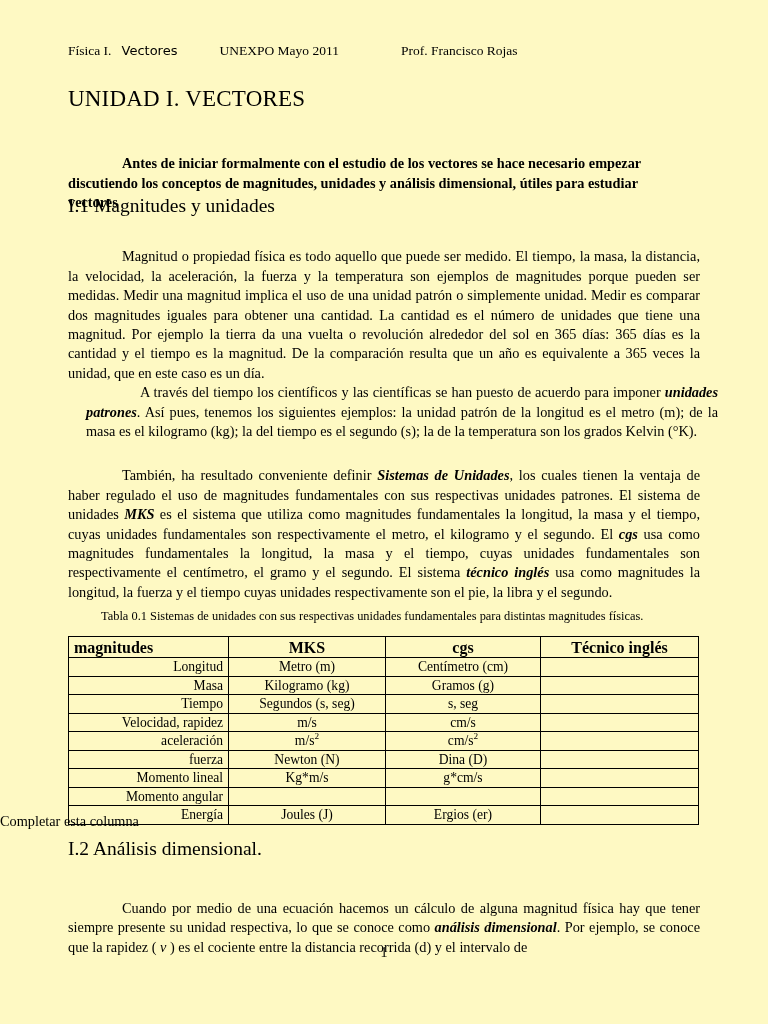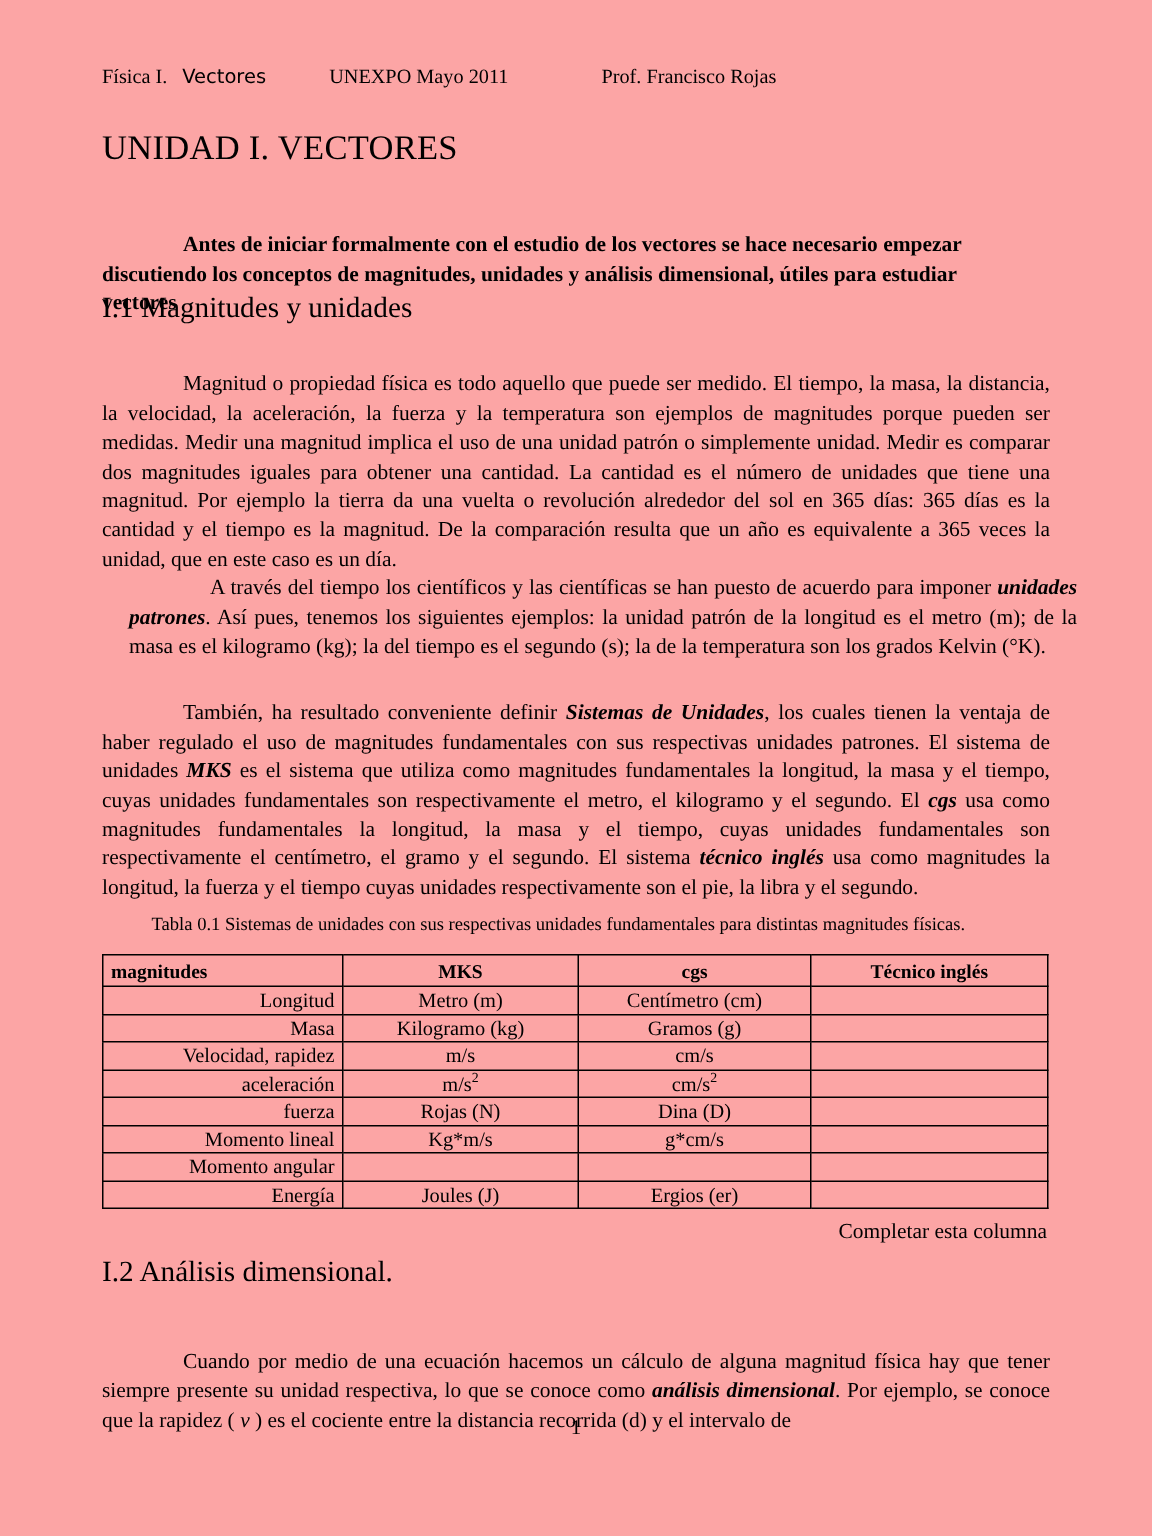--- a/index.html
+++ b/index.html
@@ -14,21 +14,21 @@
     font-family: "Liberation Serif", "DejaVu Serif", serif;
     color: #000000;
     overflow: hidden;
   }
 
   .page {
     position: absolute;
     left: 0; top: 0;
     width: 768px;
     height: 1024px;
-    background: #fca5a5;
+    background: #fef9c3;
   }
 
   
   .runhead {
     position: absolute;
     left: 68px;
     top: 43px;
     width: 640px;
     height: 18px;
     font-size: 13.5px;
@@ -115,21 +115,21 @@
   table.units td {
     border: 1px solid #000;
     padding: 0 5px;
     height: 17.5px;
     line-height: 17px;
     font-weight: normal;
     vertical-align: middle;
   }
   table.units thead th {
     font-weight: bold;
-    font-size: 13px;
+    font-size: 16px;
     height: 20px;
     line-height: 19px;
   }
   table.units thead th.c0 { text-align: left; }
   table.units thead th.c1,
   table.units thead th.c2,
   table.units thead th.c3 { text-align: center; }
   table.units td.c0 { text-align: right; }
   table.units td.c1,
   table.units td.c2,
@@ -141,21 +141,21 @@
   col.w3 { width: 158px; }
 
   sup.exp { font-size: 0.68em; vertical-align: super; line-height: 0; }
 
   
   .tbl-note {
     position: absolute;
     left: 0;
     top: 812px;
     width: 698px;
-    text-align: right;
+    text-align: left;
     font-size: 14.3px;
     line-height: 18px;
   }
 
   
   .p-dim {
     position: absolute;
     left: 68px;
     top: 884px;
     width: 632px;
@@ -223,34 +223,40 @@
             <td class="c2">Centímetro (cm)</td>
             <td class="c3"></td>
           </tr>
           <tr>
             <td class="c0">Masa</td>
             <td class="c1">Kilogramo (kg)</td>
             <td class="c2">Gramos (g)</td>
             <td class="c3"></td>
           </tr>
           <tr>
+            <td class="c0">Tiempo</td>
+            <td class="c1">Segundos (s, seg)</td>
+            <td class="c2">s, seg</td>
+            <td class="c3"></td>
+          </tr>
+          <tr>
             <td class="c0">Velocidad, rapidez</td>
             <td class="c1">m/s</td>
             <td class="c2">cm/s</td>
             <td class="c3"></td>
           </tr>
           <tr>
             <td class="c0">aceleración</td>
             <td class="c1">m/s<sup class="exp">2</sup></td>
             <td class="c2">cm/s<sup class="exp">2</sup></td>
             <td class="c3"></td>
           </tr>
           <tr>
             <td class="c0">fuerza</td>
-            <td class="c1">Rojas (N)</td>
+            <td class="c1">Newton (N)</td>
             <td class="c2">Dina (D)</td>
             <td class="c3"></td>
           </tr>
           <tr>
             <td class="c0">Momento lineal</td>
             <td class="c1">Kg*m/s</td>
             <td class="c2">g*cm/s</td>
             <td class="c3"></td>
           </tr>
           <tr>

